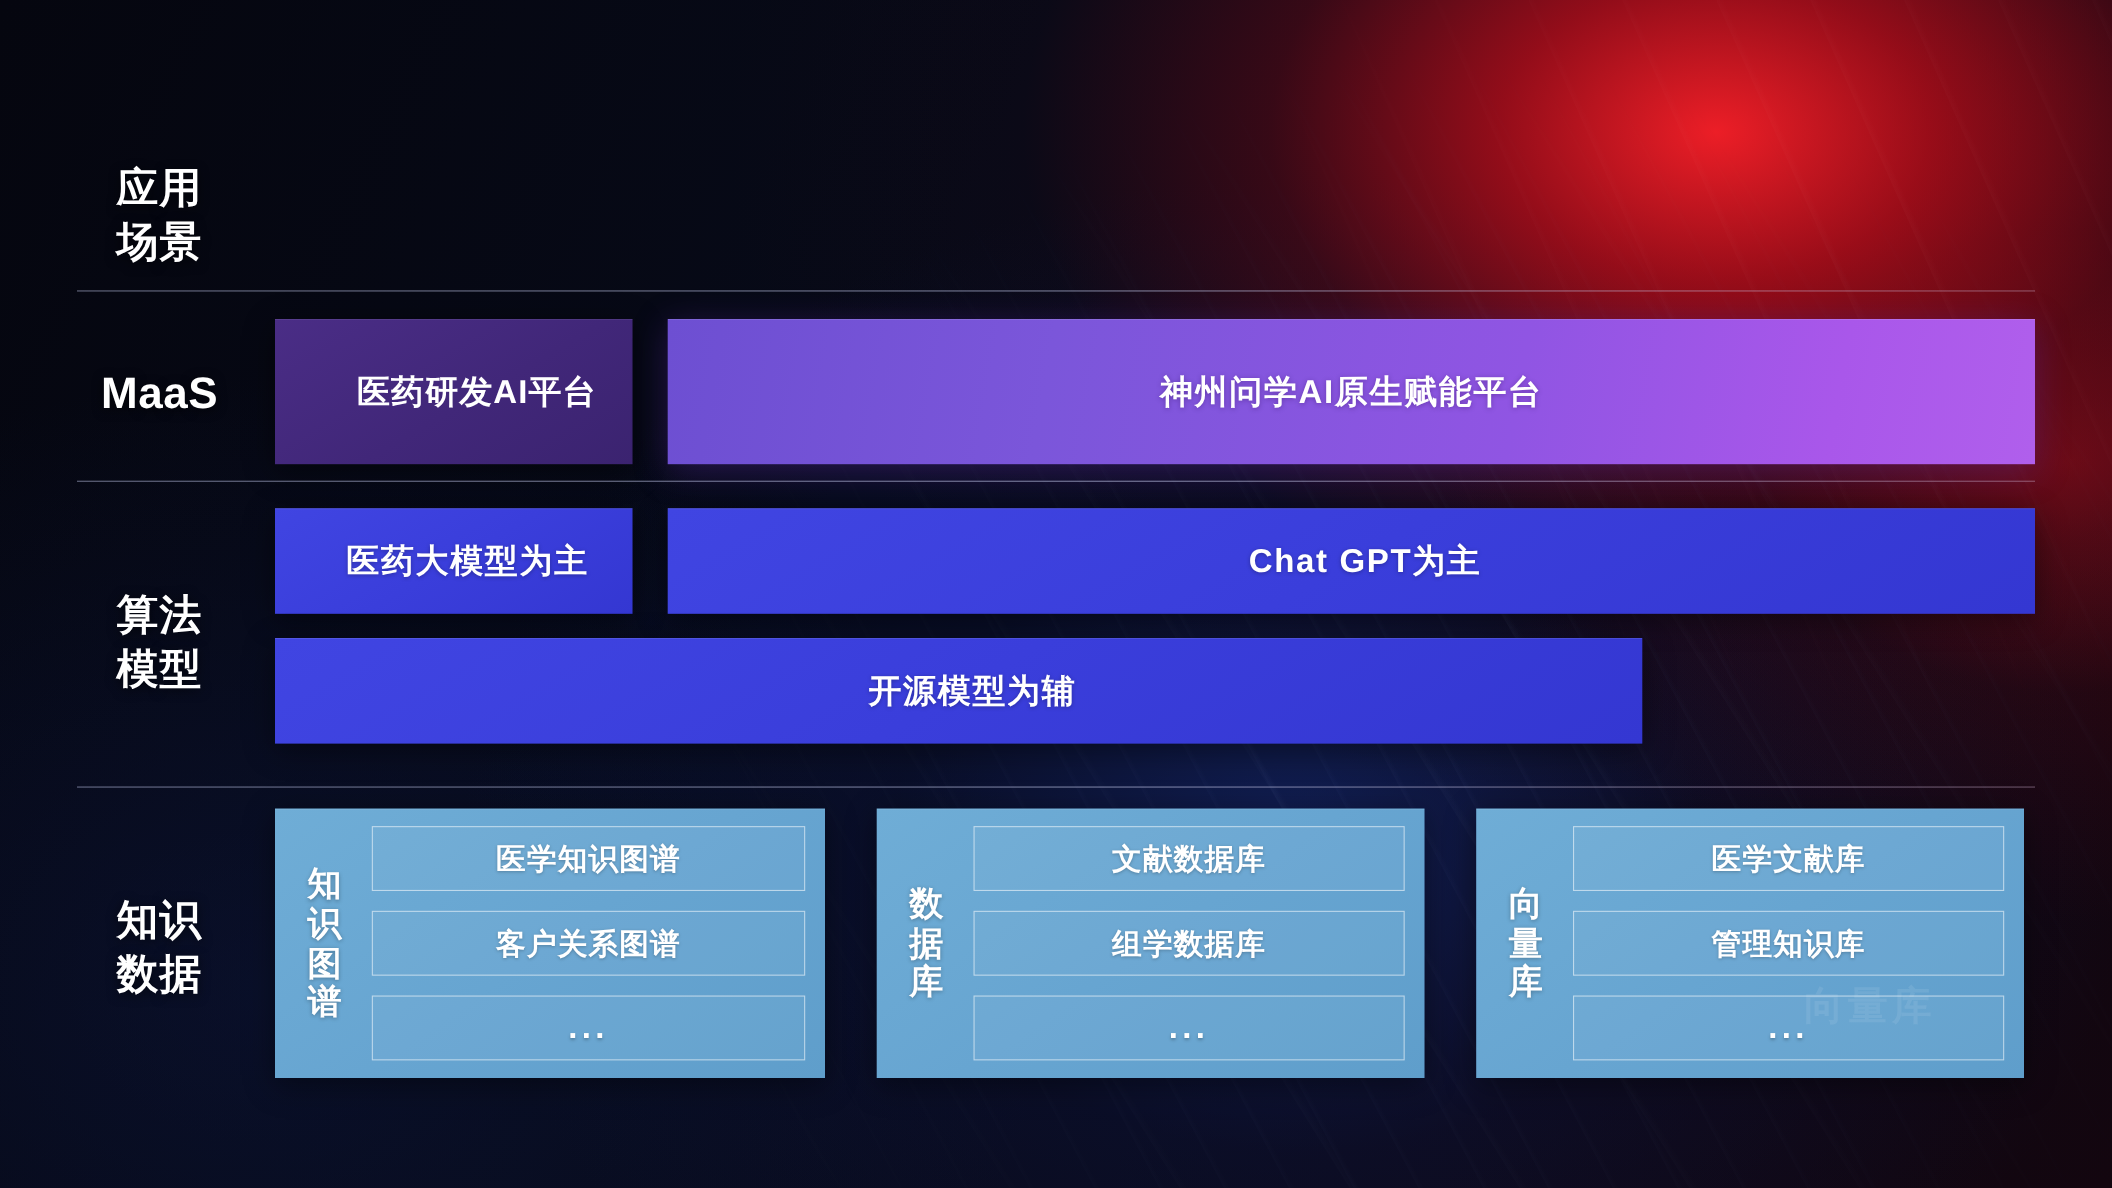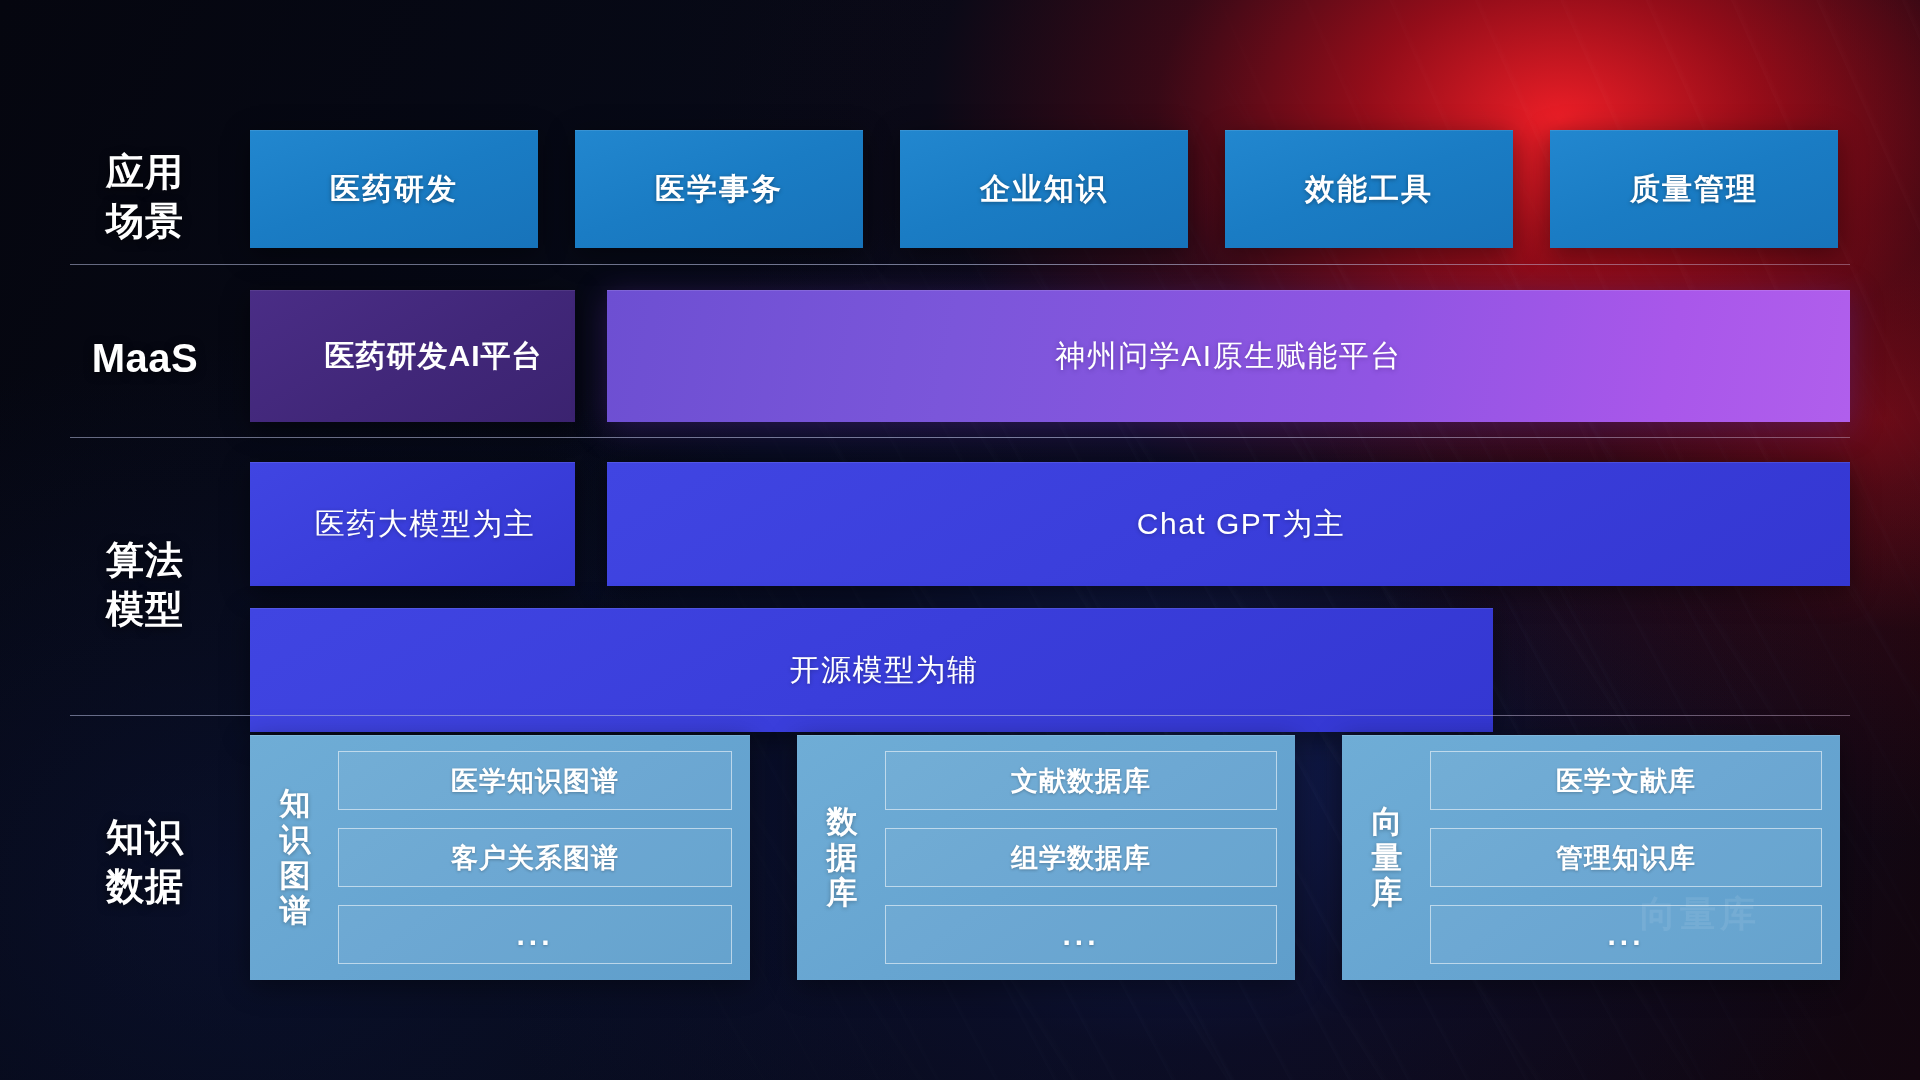--- a/index.html
+++ b/index.html
@@ -121,46 +121,46 @@
     padding-left: 42px;
   }
   .maas-banner {
     width: 1243px;
     height: 132px;
     display: flex;
     align-items: center;
     justify-content: center;
     color: #ffffff;
     font-size: 30px;
-    font-weight: 400;
+    font-weight: 700;
     letter-spacing: 1.5px;
     background: linear-gradient(100deg, #6d4fd2 0%, #7b56da 28%, #9055e3 62%, #a957ea 85%, #b05fec 100%);
     box-shadow: 0 6px 30px rgba(90,40,160,0.40), inset 0 1px 0 rgba(255,255,255,0.12);
     text-shadow: 0 1px 5px rgba(40,10,80,0.35);
   }
 
   
   #row-algo { top: 462px; height: 240px; }
   .algo-grid {
     position: absolute;
     left: 250px;
     top: 0;
     display: flex;
     flex-direction: column;
     gap: 22px;
   }
   .algo-line { display: flex; gap: 32px; }
   .algo-card {
-    height: 124px;
+    height: 96px;
     display: flex;
     align-items: center;
     justify-content: center;
     color: #ffffff;
     font-size: 30px;
-    font-weight: 400;
+    font-weight: 700;
     letter-spacing: 1.5px;
     background: linear-gradient(150deg, #4045e2 0%, #3a3edb 50%, #3437d2 100%);
     box-shadow: 0 6px 26px rgba(0,0,0,0.42), inset 0 1px 0 rgba(255,255,255,0.10);
     text-shadow: 0 1px 4px rgba(0,0,0,0.28);
     padding-left: 25px;
   }
   .algo-card.narrow { width: 325px; }
   .algo-card.wide   { width: 1243px; }
 
   
@@ -234,27 +234,20 @@
 
 <div id="stage">
 
   <div class="streaks"></div>
   <div class="streaks2"></div>
 
   <div class="row" id="row-apps">
     <div class="row-label" style="top: 18px;">
       <div>应用</div>
       <div>场景</div>
-    </div>
-    <div class="apps-track">
-      <div class="app-card">医药研发</div>
-      <div class="app-card">医学事务</div>
-      <div class="app-card">企业知识</div>
-      <div class="app-card">效能工具</div>
-      <div class="app-card">质量管理</div>
     </div>
   </div>
 
   <div class="divider" style="top: 264px;"></div>
 
   <div class="row" id="row-maas">
     <div class="row-label latin" style="top: 43px;">MaaS</div>
     <div class="maas-track">
       <div class="maas-card">医药研发AI平台</div>
       <div class="maas-banner">神州问学AI原生赋能平台</div>

